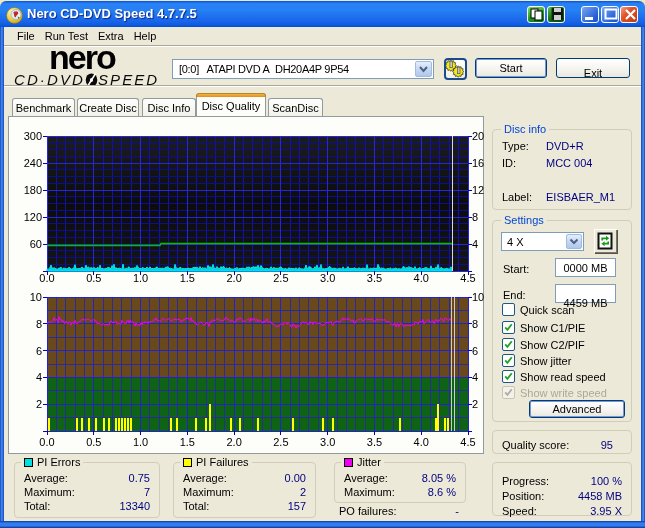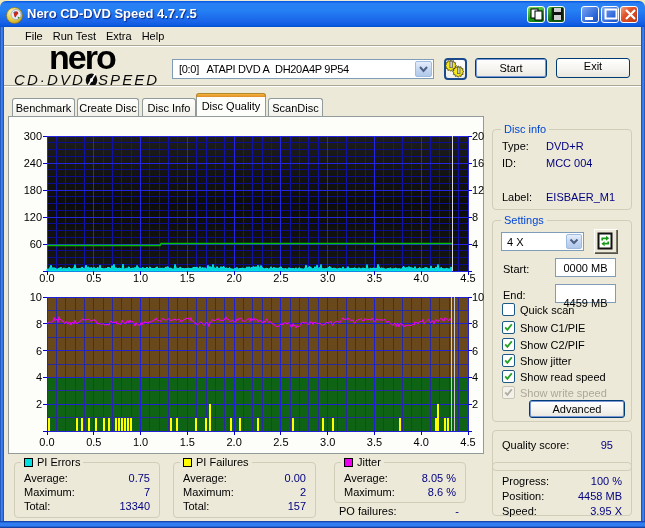--- a/index.html
+++ b/index.html
@@ -87,21 +87,21 @@
  <div class="tbtn" id="bmin"><svg width="19" height="15" viewBox="0 0 19 15">
         <rect x="3" y="10" width="8" height="3" fill="#fff"></rect>
       </svg></div>
  <div class="tbtn" id="bmax"><svg width="19" height="15" viewBox="0 0 19 15">
         <rect x="3.5" y="2.5" width="11" height="9" fill="none" stroke="#fff" stroke-width="2"></rect>
       </svg></div>
  <div class="tbtn" id="bclose"><svg width="19" height="15" viewBox="0 0 19 15">
         <path d="M5 3 L14 12 M14 3 L5 12" stroke="#fff" stroke-width="2.2"></path>
       </svg></div>
 </div>
-<div id="menubar"><span style="margin-left:16px">File</span><span>Run Test</span><span>Extra</span><span>Help</span></div>
+<div id="menubar"><span style="margin-left:8px">File</span><span>Run Test</span><span>Extra</span><span>Help</span></div>
 <div id="toolbar">
   <div id="nero1">nero</div>
   <div id="nero2">CD·DVD<svg width="13" height="14" viewBox="0 0 13 14" style="vertical-align:-2px;margin:0 0px">
         <ellipse cx="6.5" cy="7" rx="5.8" ry="6.6" fill="#0a0a0a"></ellipse>
         <path d="M10.5 0.5 L2.5 13.5" stroke="#fcfbf7" stroke-width="1.6"></path>
         <ellipse cx="6.5" cy="7" rx="1.6" ry="1.9" fill="#fcfbf7"></ellipse>
       </svg>SPEED</div>
   <div class="abs field" style="left:168px;top:11px;width:262px;height:20px">
     <div class="abs" style="left:6px;top:3px;font-size:11px;letter-spacing:-0.3px">[0:0]&nbsp;&nbsp; ATAPI DVD A&nbsp; DH20A4P 9P54</div>
     <div class="abs" style="right:1px;top:1px;width:17px;height:16px;background:linear-gradient(180deg,#e6eefc,#c6d8f2 50%,#b0c8ea);border:1px solid #9ebcdf;border-radius:2px">
@@ -116,21 +116,21 @@
         <path d="M7 1 l1.4 1.8 2 -0.8 0.4 2.2 2.2 0.4 -0.8 2 1.8 1.4 -1.8 1.4 0.8 2 -2.2 0.4 -0.4 2.2 -2 -0.8 -1.4 1.8 -1.4 -1.8 -2 0.8 -0.4 -2.2 -2.2 -0.4 0.8 -2 -1.8 -1.4 1.8 -1.4 -0.8 -2 2.2 -0.4 0.4 -2.2 2 0.8 z" transform="translate(-1,-1) scale(0.82)"></path>
         <path d="M7 1 l1.4 1.8 2 -0.8 0.4 2.2 2.2 0.4 -0.8 2 1.8 1.4 -1.8 1.4 0.8 2 -2.2 0.4 -0.4 2.2 -2 -0.8 -1.4 1.8 -1.4 -1.8 -2 0.8 -0.4 -2.2 -2.2 -0.4 0.8 -2 -1.8 -1.4 1.8 -1.4 -0.8 -2 2.2 -0.4 0.4 -2.2 2 0.8 z" transform="translate(6.5,5) scale(0.82)"></path>
       </g>
       <g>
         <rect x="3.9" y="1.2" width="2.6" height="6.5" fill="#c8c8c8" stroke="#555" stroke-width="0.7"></rect>
         <rect x="11.4" y="7.2" width="2.6" height="6.5" fill="#c8c8c8" stroke="#555" stroke-width="0.7"></rect>
       </g>
     </svg>
   </div>
   <div class="abs xpbtn" style="left:471px;top:10px;width:72px;height:20px;box-shadow:0 0 0 1px #7896d8 inset;padding-top:3px">Start</div>
-  <div class="abs xpbtn" style="left:552px;top:10px;width:74px;height:20px;padding-top:1px">Exit</div>
+  <div class="abs xpbtn" style="left:552px;top:10px;width:74px;height:20px;padding-top:8px">Exit</div>
 </div>
 <div id="tabbar">
   <div class="tab" style="left:4px;width:63px">Benchmark</div>
   <div class="tab" style="left:69px;width:62px">Create Disc</div>
   <div class="tab" style="left:134px;width:54px">Disc Info</div>
   <div class="tab sel" style="left:188px;width:70px">Disc Quality</div>
   <div class="tab" style="left:260px;width:55px">ScanDisc</div>
 </div>
 <div id="page"></div>
 <svg class="abs" style="left:8px;top:116px;z-index:6" width="476" height="338" viewBox="0 0 476 338" shape-rendering="crispEdges">
@@ -291,21 +291,21 @@
     </div>
     <div class="cblbl" style="left:27px;top:150px">Show read speed</div>
  <div class="cb dis" style="left:9px;top:165px">
       <svg class="chk2" width="9" height="9" viewBox="0 0 9 9">
         <path d="M1.2 4.4 L3.4 6.8 L7.8 1.2" fill="none" stroke="#b0ada0" stroke-width="1.8"></path>
       </svg>
     </div>
     <div class="cblbl gray" style="left:27px;top:166px">Show write speed</div>
  <div class="abs xpbtn" style="left:36px;top:179px;width:96px;height:18px;box-shadow:0 0 0 1px #7896d8 inset;padding-top:2px">Advanced</div>
 </div>
-<div class="grp" style="left:492px;top:430px;width:140px;height:41px">
+<div class="grp" style="left:492px;top:430px;width:140px;height:24px">
  <div class="row" style="top:8px">Quality score:<span class="v" style="right:9px">95</span></div>
 </div>
 <div class="grp" style="left:492px;top:462px;width:140px;height:54px">
  <div class="row" style="top:12px">Progress:<span class="v">100 %</span></div>
  <div class="row" style="top:27px">Position:<span class="v">4458 MB</span></div>
  <div class="row" style="top:42px">Speed:<span class="v">3.95 X</span></div>
 </div>
 
 <div class="grp" style="left:14px;top:462px;width:146px;height:56px">
  <div class="cap" style="left:6px"><span style="display:inline-block;width:9px;height:9px;background:#00e0e0;border:1px solid #000;margin-right:4px;vertical-align:-1px"></span>PI Errors</div>

